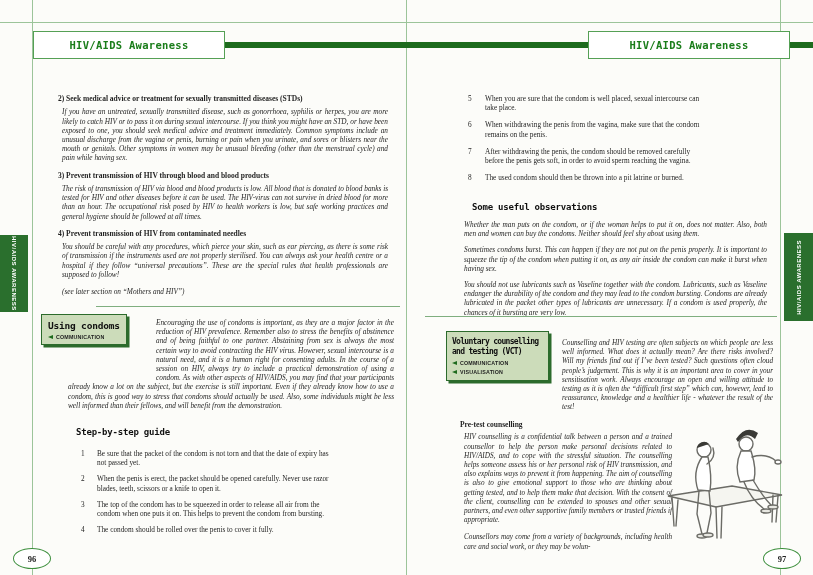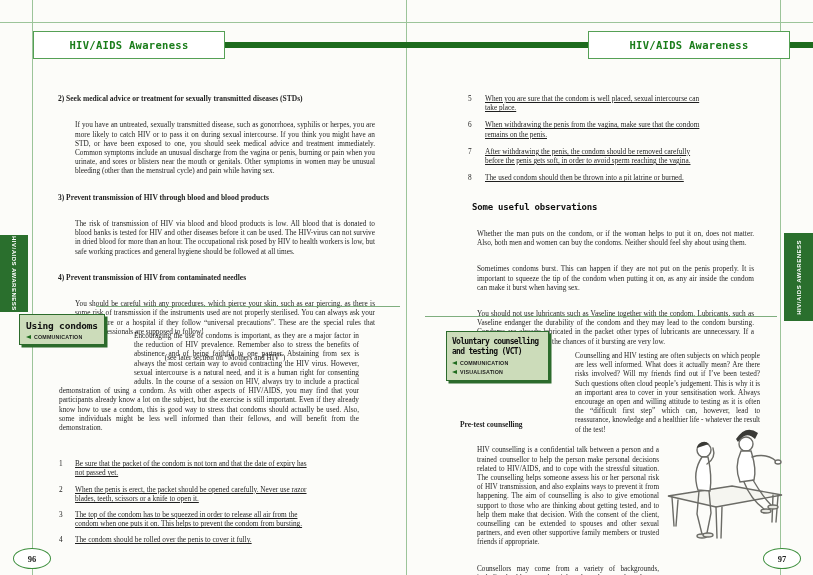--- a/index.html
+++ b/index.html
@@ -13,38 +13,38 @@
   .header-box{position:absolute;top:31px;height:26px;background:#ffffff;border:1px solid #55a055;
     display:flex;align-items:center;justify-content:center;z-index:2;
     font-family:"DejaVu Sans Mono", monospace;font-weight:bold;font-size:10.5px;
     letter-spacing:0.3px;color:#1a7d1a;}
   
   .tab{position:absolute;background:#2a6f2d;color:#fff;display:flex;align-items:center;justify-content:center;
     font-family:"Liberation Sans", sans-serif;font-weight:bold;font-size:6px;letter-spacing:0.5px;z-index:3;}
   .tab-vert{writing-mode:vertical-rl;}
   .tab-vert.flip{transform:rotate(180deg);}
   
-  .body-p{font-size:7.3px;line-height:9.2px;text-align:justify;margin:17px;}
+  .body-p{font-size:7.3px;line-height:9.2px;text-align:justify;margin:4px;font-style:italic;}
   .serif-head{font-size:7.5px;line-height:9.4px;font-weight:bold;margin:0;}
   .sec{margin-bottom:8px;}
   .mono-head{font-family:"DejaVu Sans Mono", monospace;font-weight:bold;font-size:9px;
     letter-spacing:-0.2px;color:#111;margin:12px;}
   
   .callout{background:#ccdcba;border:1px solid #2c6b2c;box-shadow:2.5px 2.5px 0 #2c6b2c;
     padding:5px 4px 4px 6px;}
   .callout-title{font-family:"DejaVu Sans Mono", monospace;font-weight:bold;color:#101010;
     white-space:nowrap;}
   .tag-row{display:flex;align-items:center;gap:3px;margin-top:3px;
     font-family:"Liberation Sans", sans-serif;font-weight:bold;font-size:5.3px;letter-spacing:0.2px;color:#222;}
   .tag-arrow{width:0;height:0;border-top:2px solid transparent;border-bottom:2px solid transparent;
     border-right:5px solid #1d6b1d;flex:none;}
   
   .step{display:flex;margin-bottom:7px;}
   .step .num{flex:none;font-size:7.3px;line-height:9.2px;}
-  .step .txt{flex:1;font-size:7.3px;line-height:9.2px;text-align:left;text-decoration:underline;}
+  .step .txt{flex:1;font-size:7.3px;line-height:9.2px;text-align:left;}
   .clear{clear:both;}
   
   .callout-float{float:left;width:86px;height:66px;margin-left:-23px;margin-right:29px;}
   
   .oval{position:absolute;width:36px;height:19px;border:1.5px solid #3d8f3d;border-radius:50%;
     background:#fff;display:flex;align-items:center;justify-content:center;
     font-weight:bold;font-size:8.5px;color:#222;z-index:2;}
 </style>
 </head>
 <body>
@@ -76,38 +76,39 @@
   </div>
   <div class="sec">
     <h3 class="serif-head">3) Prevent transmission of HIV through blood and blood products</h3>
     <p class="body-p">The risk of transmission of HIV via blood and blood products is low. All blood that is donated to blood banks is tested for HIV and other diseases before it can be used.  The HIV-virus can not survive in dried blood for more than an hour. The occupational risk posed by HIV to health workers is low, but safe working practices and general hygiene should be followed at all times.</p>
   </div>
   <div class="sec">
     <h3 class="serif-head">4) Prevent transmission of HIV from contaminated needles</h3>
     <p class="body-p">You should be careful with any procedures, which pierce your skin, such as ear piercing, as there is some risk of transmission if the instruments used are not properly sterilised. You can always ask your health centre or a hospital if they follow “universal precautions”. These are the special rules that health professionals are supposed to follow!</p>
   </div>
   <div class="sec">
-    <p class="body-p" style="text-align:center;">(see later section on “Mothers and HIV”)</p>
+    <p class="body-p" style="text-align:left;">(see later section on “Mothers and HIV”)</p>
   </div>
 </div>
 
 <div class="hline" style="top:306px;left:96px;width:304px;background:#7fae7f;"></div>
 
-<div class="abs" style="left:42px;top:314px;width:334px;">
+<div class="abs" style="left:64px;top:314px;width:334px;">
   <div class="callout-float">
     <div class="callout">
       <div class="callout-title" style="font-size:9.5px;letter-spacing:-0.2px;">Using condoms</div>
       <div class="tag-row">
         <span class="tag-arrow"></span>
         <span>COMMUNICATION</span>
       </div>
     </div>
   </div>
   <p class="body-p">Encouraging the use of condoms is important, as they are a major factor in the reduction of HIV prevalence. Remember also to stress the benefits of abstinence and of being faithful to one partner. Abstaining from sex is always the most certain way to avoid contracting the HIV virus. However, sexual intercourse is a natural need, and it is a human right for consenting adults. In the course of a session on HIV, always try to include a practical demonstration of using a condom. As with other aspects of HIV/AIDS, you may find that your participants already know a lot on the subject, but the exercise is still important. Even if they already know how to use a condom, this is good way to stress that condoms should actually be used. Also, some individuals might be less well informed than their fellows, and will benefit from the demonstration.</p>
   <div class="clear"></div>
+  <h3 class="mono-head" style="margin-top:13px;">Step-by-step guide</h3>
   <div style="margin-left:17px;width:250px;margin-top:10px;">
     <div class="step">
       <span class="num" style="width:16px;">1</span>
       <span class="txt">Be sure that the packet of the condom is not torn and that the date of expiry has not passed yet.</span>
     </div>
     <div class="step">
       <span class="num" style="width:16px;">2</span>
       <span class="txt">When the penis is erect, the packet should be opened carefully. Never use razor blades, teeth, scissors or a knife to open it.</span>
     </div>
     <div class="step">

